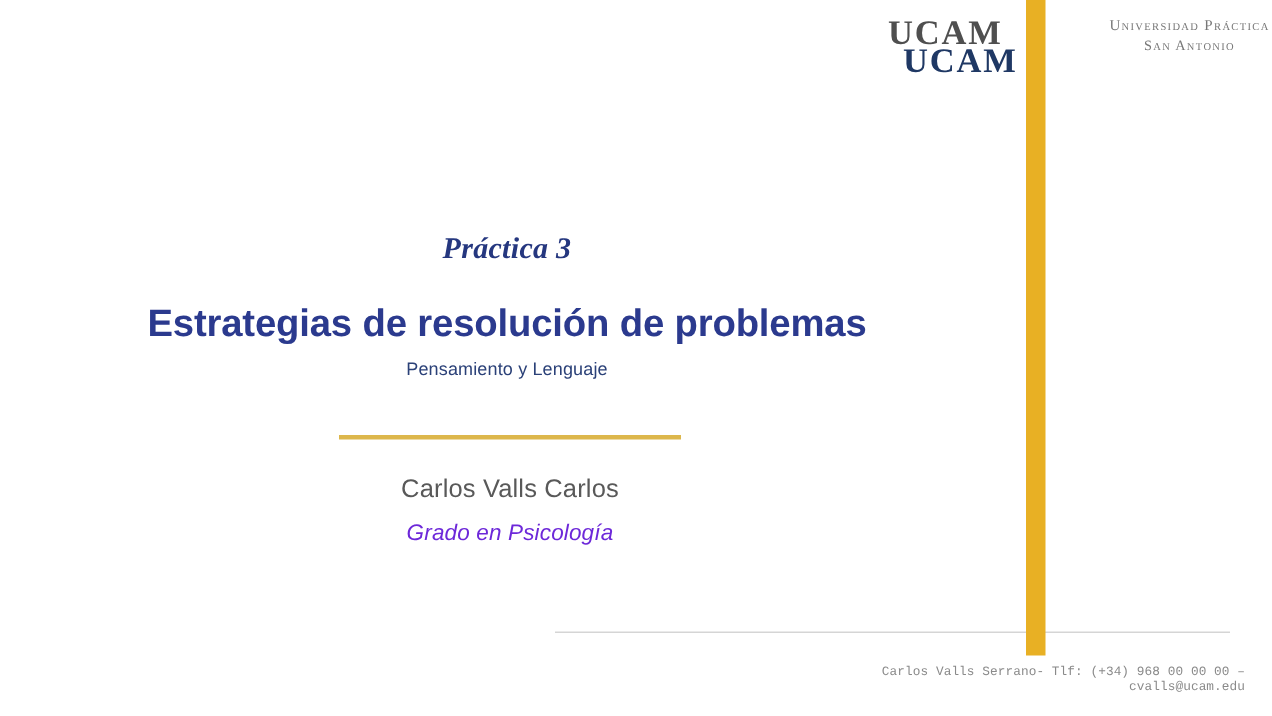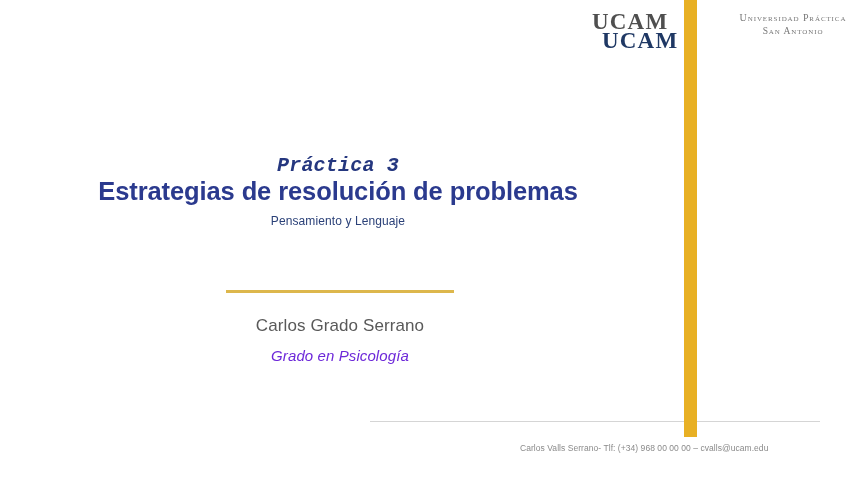--- a/index.html
+++ b/index.html
@@ -92,29 +92,30 @@
   
   #title-block {
     position: absolute;
     left: 0px;
     top: 155px;
     width: 676px;
     text-align: center;
     z-index: 2;
   }
   #practice-label {
-    font-family: Liberation Mono, monospace;
+    font-family: Liberation Serif, serif;
     font-size: 20px;
     font-weight: bold;
     font-style: italic;
     color: #25377f;
     letter-spacing: 0.2px;
     line-height: 1.1;
   }
   #main-title {
+    margin-top: 25px;
     font-family: "Liberation Sans", sans-serif;
     font-size: 25.5px;
     font-weight: bold;
     color: #2b3a8e;
     letter-spacing: -0.1px;
     line-height: 1.15;
   }
   #subtitle {
     margin-top: 8px;
     font-family: "Liberation Sans", sans-serif;
@@ -170,22 +171,22 @@
     width: 450px;
     height: 1px;
     background: #d5d5d5;
     z-index: 2;
   }
   #footer-text {
     position: absolute;
     left: 520px;
     top: 443px;
     width: 310px;
-    text-align: left;
-    font-family: Liberation Sans, sans-serif;
+    text-align: right;
+    font-family: Liberation Mono, monospace;
     font-size: 8.5px;
     color: #8a8a8a;
     letter-spacing: 0.05px;
     line-height: 1.2;
     z-index: 2;
   }
 </style>
 </head>
 <body>
 
@@ -205,20 +206,20 @@
 
   <div id="title-block">
     <div id="practice-label">Práctica 3</div>
     <div id="main-title">Estrategias de resolución de problemas</div>
     <div id="subtitle">Pensamiento y Lenguaje</div>
   </div>
 
   <div id="gold-divider"></div>
 
   <div id="author-block">
-    <div id="author-name">Carlos Grado Serrano</div>
+    <div id="author-name">Carlos Valls Carlos</div>
     <div id="author-degree">Grado en Psicología</div>
   </div>
 
   <div id="footer-rule"></div>
   <div id="footer-text">Carlos Valls Serrano- Tlf: (+34) 968 00 00 00 – cvalls@ucam.edu</div>
 
 </div>
 
 </body></html>

